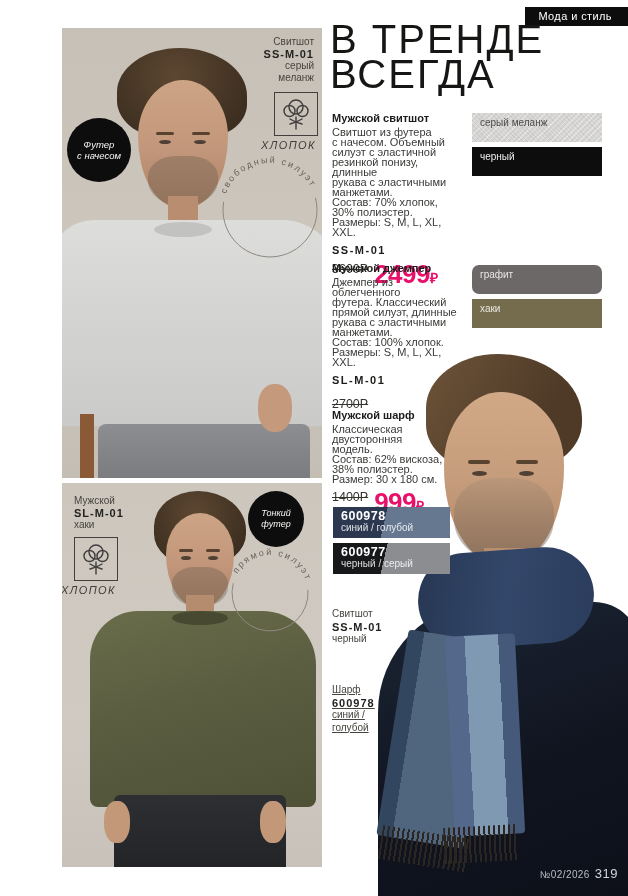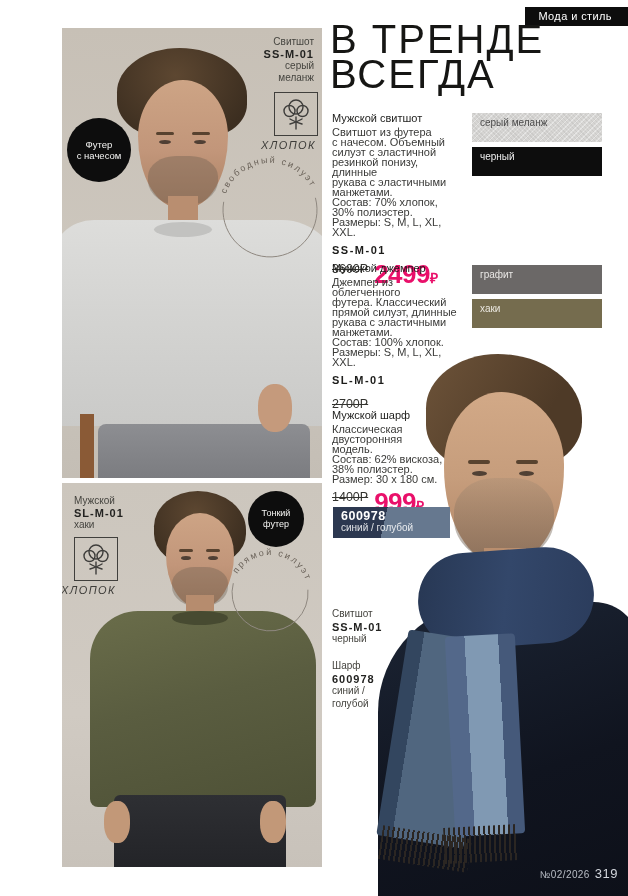--- a/index.html
+++ b/index.html
@@ -32,44 +32,44 @@
   .pl .code{font-size:11px;font-weight:bold;letter-spacing:1px;color:#232321;}
   .pl-right{text-align:right;}
 
   
   .cot-box{width:44px;height:44px;border:1.4px solid #403f3c;box-sizing:border-box;
            display:flex;align-items:center;justify-content:center;}
   .cot-label{font-size:11px;letter-spacing:1.4px;color:#3e3d3a;text-align:left;width:70px;font-style:italic;}
 
   
   .round-badge{border-radius:50%;background:#0d0d0d;color:#f5f5f3;display:flex;flex-direction:column;
-               align-items:center;justify-content:center;font-size:9.5px;line-height:11.5px;}
+               align-items:center;justify-content:center;font-style:italic;font-size:9.5px;line-height:11.5px;}
 
   .arc-text{font-size:9px;letter-spacing:2px;fill:#6b635a;}
   .arc-line{fill:none;stroke:#8f8880;stroke-width:1;}
 
   
   .prod{left:332px;width:130px;}
-  .prod .name{font-size:11px;font-weight:normal;color:#1c1c1a;margin-bottom:3px;}
+  .prod .name{font-size:11px;font-weight:bold;color:#1c1c1a;margin-bottom:3px;}
   .prod .line{font-size:11px;line-height:10px;color:#3a3a38;}
   .prod .code{font-size:11px;font-weight:bold;letter-spacing:1.5px;color:#1c1c1a;margin-top:7px;}
   .price-row{display:flex;align-items:flex-start;gap:6px;margin-top:6px;}
   .old-price{font-size:12.5px;font-weight:500;color:#33332f;text-decoration:line-through;}
   .new-price{font-size:26px;font-weight:800;color:#e9106a;letter-spacing:-.5px;line-height:24px;}
   .new-price .cur{font-size:14px;font-weight:800;}
 
   
   .sw-col{left:472px;width:130px;}
   .sw{width:130px;height:29px;margin-bottom:5px;font-size:10px;color:#4b4b4b;
       box-sizing:border-box;padding:4px 0 0 8px;}
   .sw-melange{background:#d6d5d3;
       background-image:repeating-linear-gradient(45deg,rgba(0,0,0,.05) 0 1px,transparent 1px 3px),
                        repeating-linear-gradient(-45deg,rgba(255,255,255,.4) 0 1px,transparent 1px 4px);}
   .sw-black{background:#0d0d0d;color:#efefef;}
-  .sw-graphite{background:#6b6867;color:#e9e7e5;}
+  .sw-graphite{background:#6b6867;color:#e9e7e5;border-radius:7px;}
   .sw-khaki{background:#756c4e;color:#ebe8e0;}
 
   
   .scarf-sw{left:333px;width:117px;height:31px;color:#ffffff;box-sizing:border-box;
             padding:3px 0 0 8px;line-height:12px;}
   .scarf-sw .num{font-size:12.5px;font-weight:bold;letter-spacing:.5px;}
   .scarf-sw .nm{font-size:10px;color:rgba(255,255,255,.85);}
   .scarf-sw1{background:linear-gradient(103deg,#2c3850 0 44%,#66788f 44%);}
   .scarf-sw2{background:linear-gradient(103deg,#17181a 0 44%,#8b8d90 44%);}
 
@@ -256,27 +256,31 @@
     <div class="price-row">
       <span class="old-price">1400Р</span>
       <span class="new-price"><span>999</span><span class="cur">₽</span></span>
     </div>
   </div>
 
   <div class="abs scarf-sw scarf-sw1" style="top:507px;z-index:6;">
     <div class="num">600978</div>
     <div class="nm">синий / голубой</div>
   </div>
+  <div class="abs scarf-sw scarf-sw2" style="top:543px;z-index:6;">
+    <div class="num">600977</div>
+    <div class="nm">черный / серый</div>
+  </div>
 
   <div class="abs outfit" style="top:608px;">
     <div>Свитшот</div>
     <div class="code">SS-M-01</div>
     <div>черный</div>
   </div>
-  <div class="abs outfit" style="top:660px;">
+  <div class="abs outfit" style="top:684px;text-decoration:underline;">
     <div>Шарф</div>
     <div class="code">600978</div>
     <div>синий /</div>
     <div>голубой</div>
   </div>
 
   <div class="abs footer">
     <span>№02/2026</span><span class="pageno">319</span>
   </div>
 

